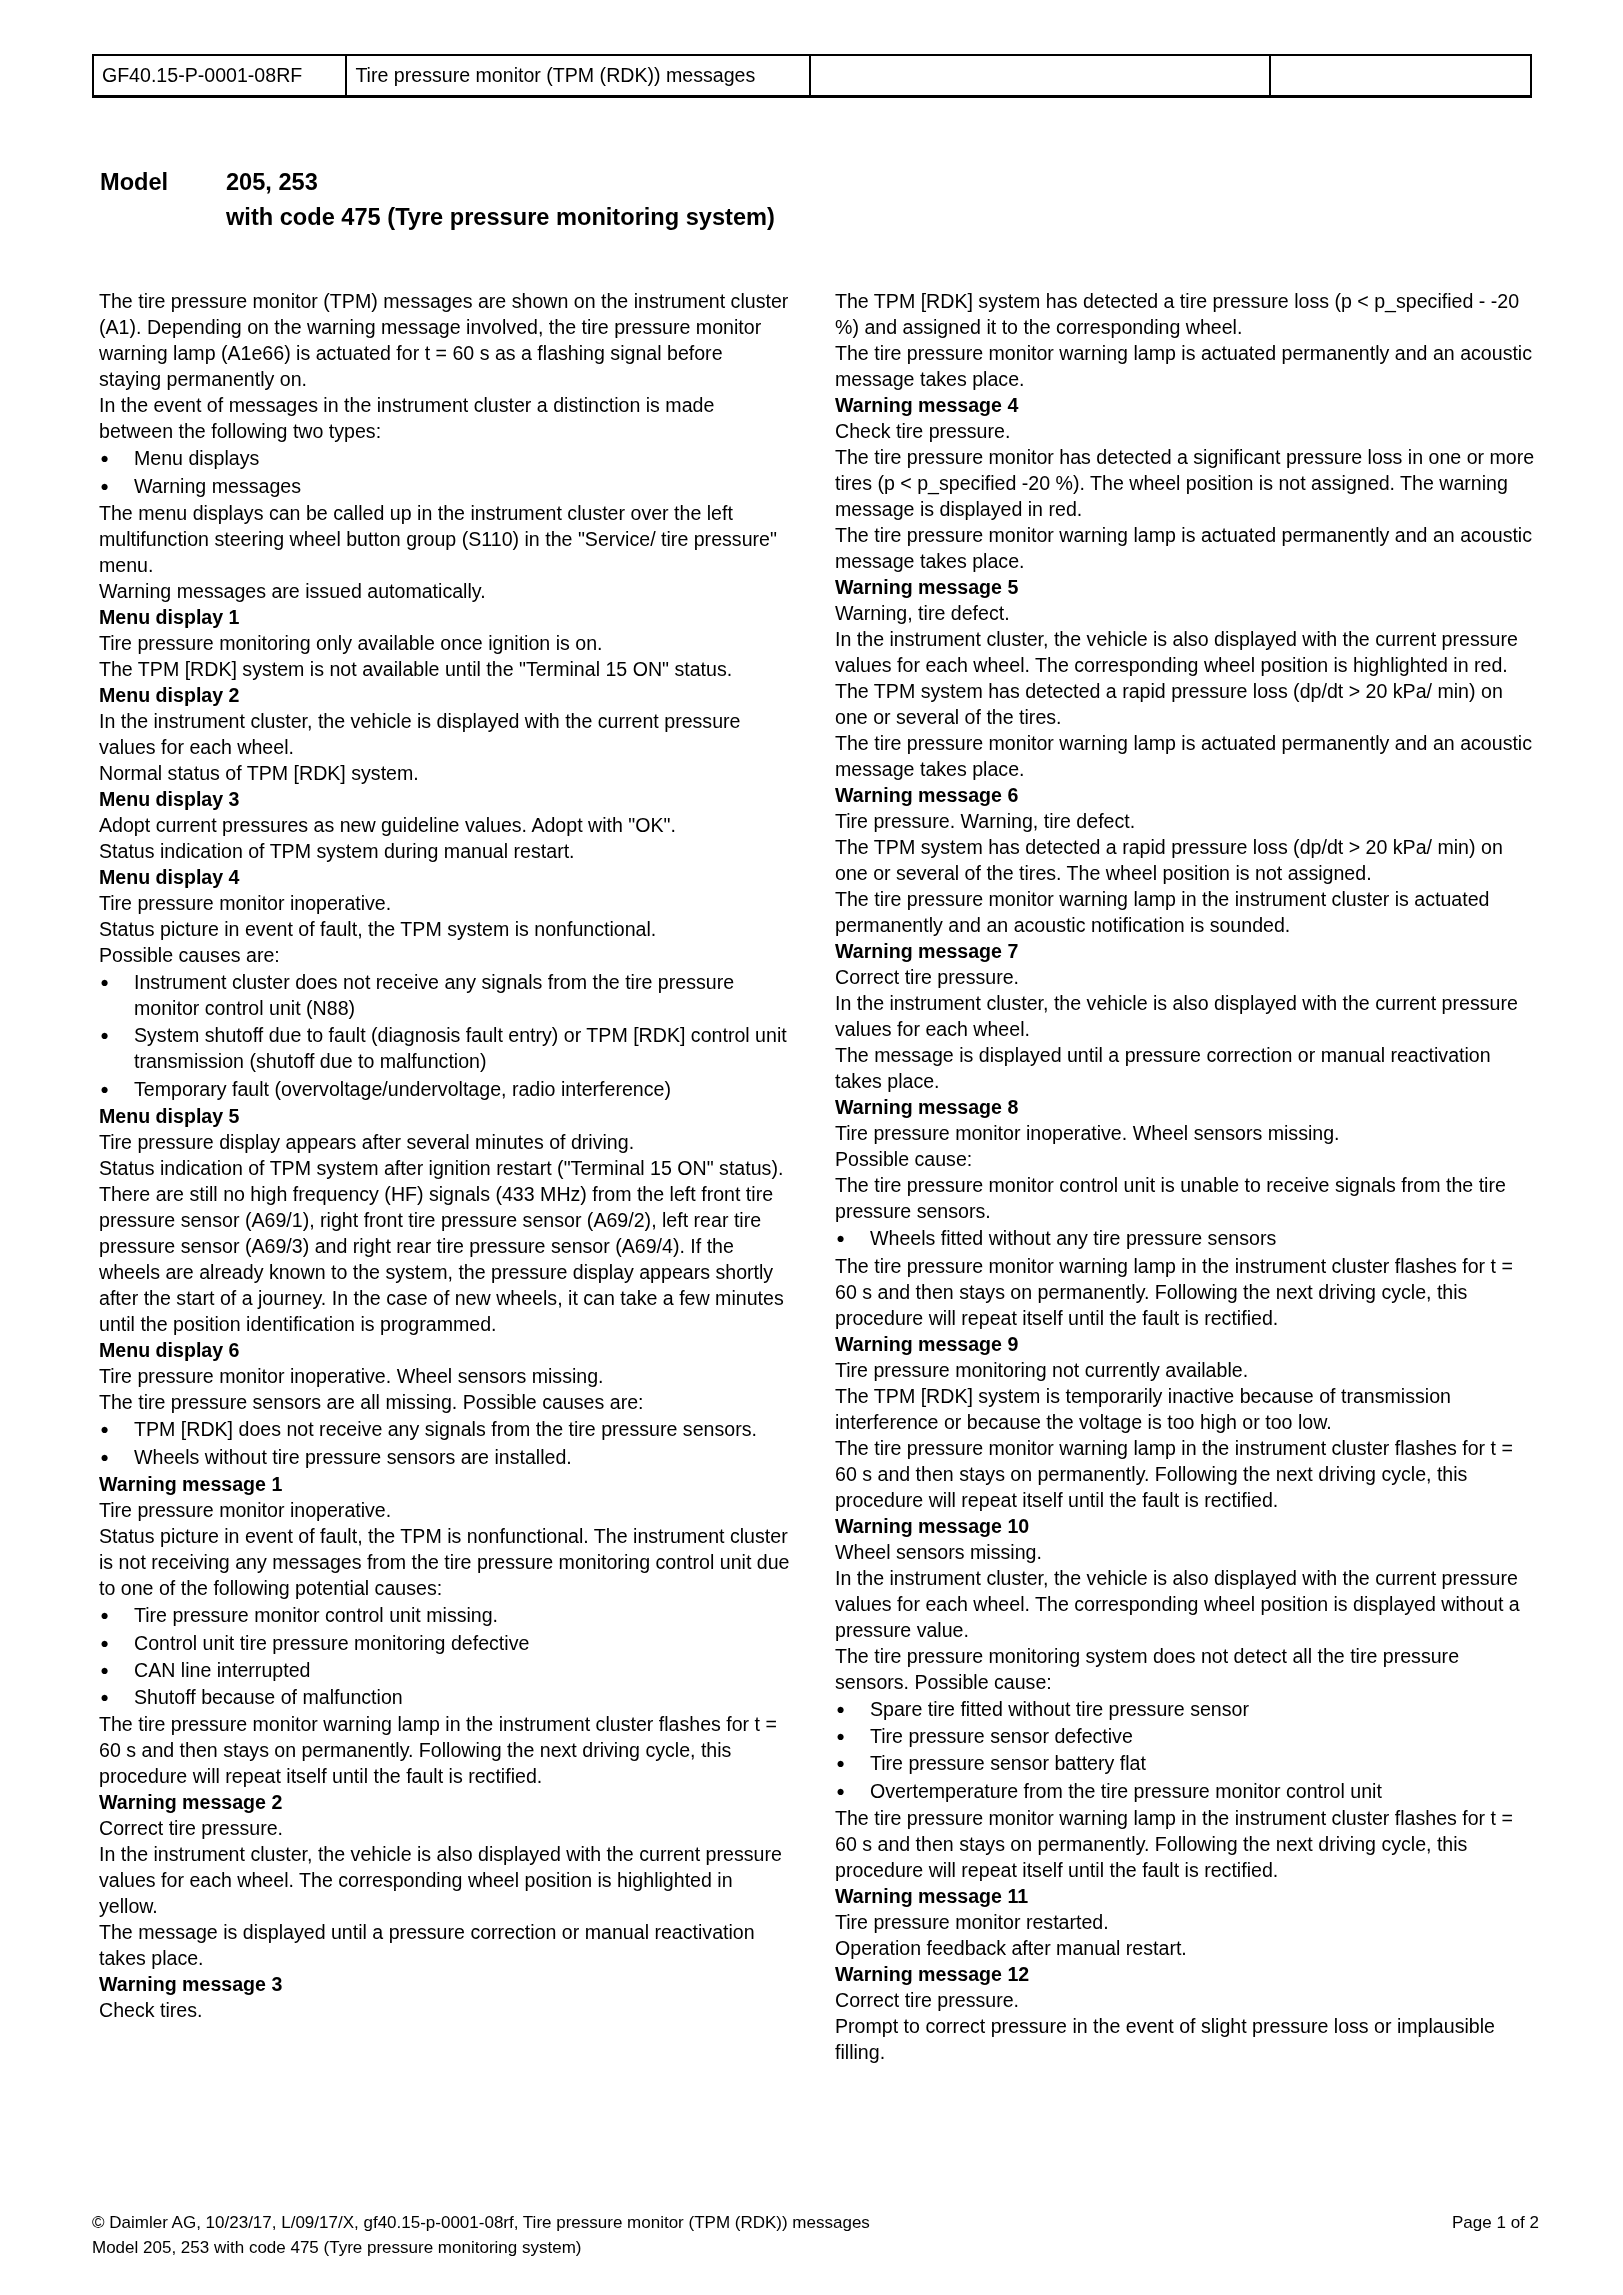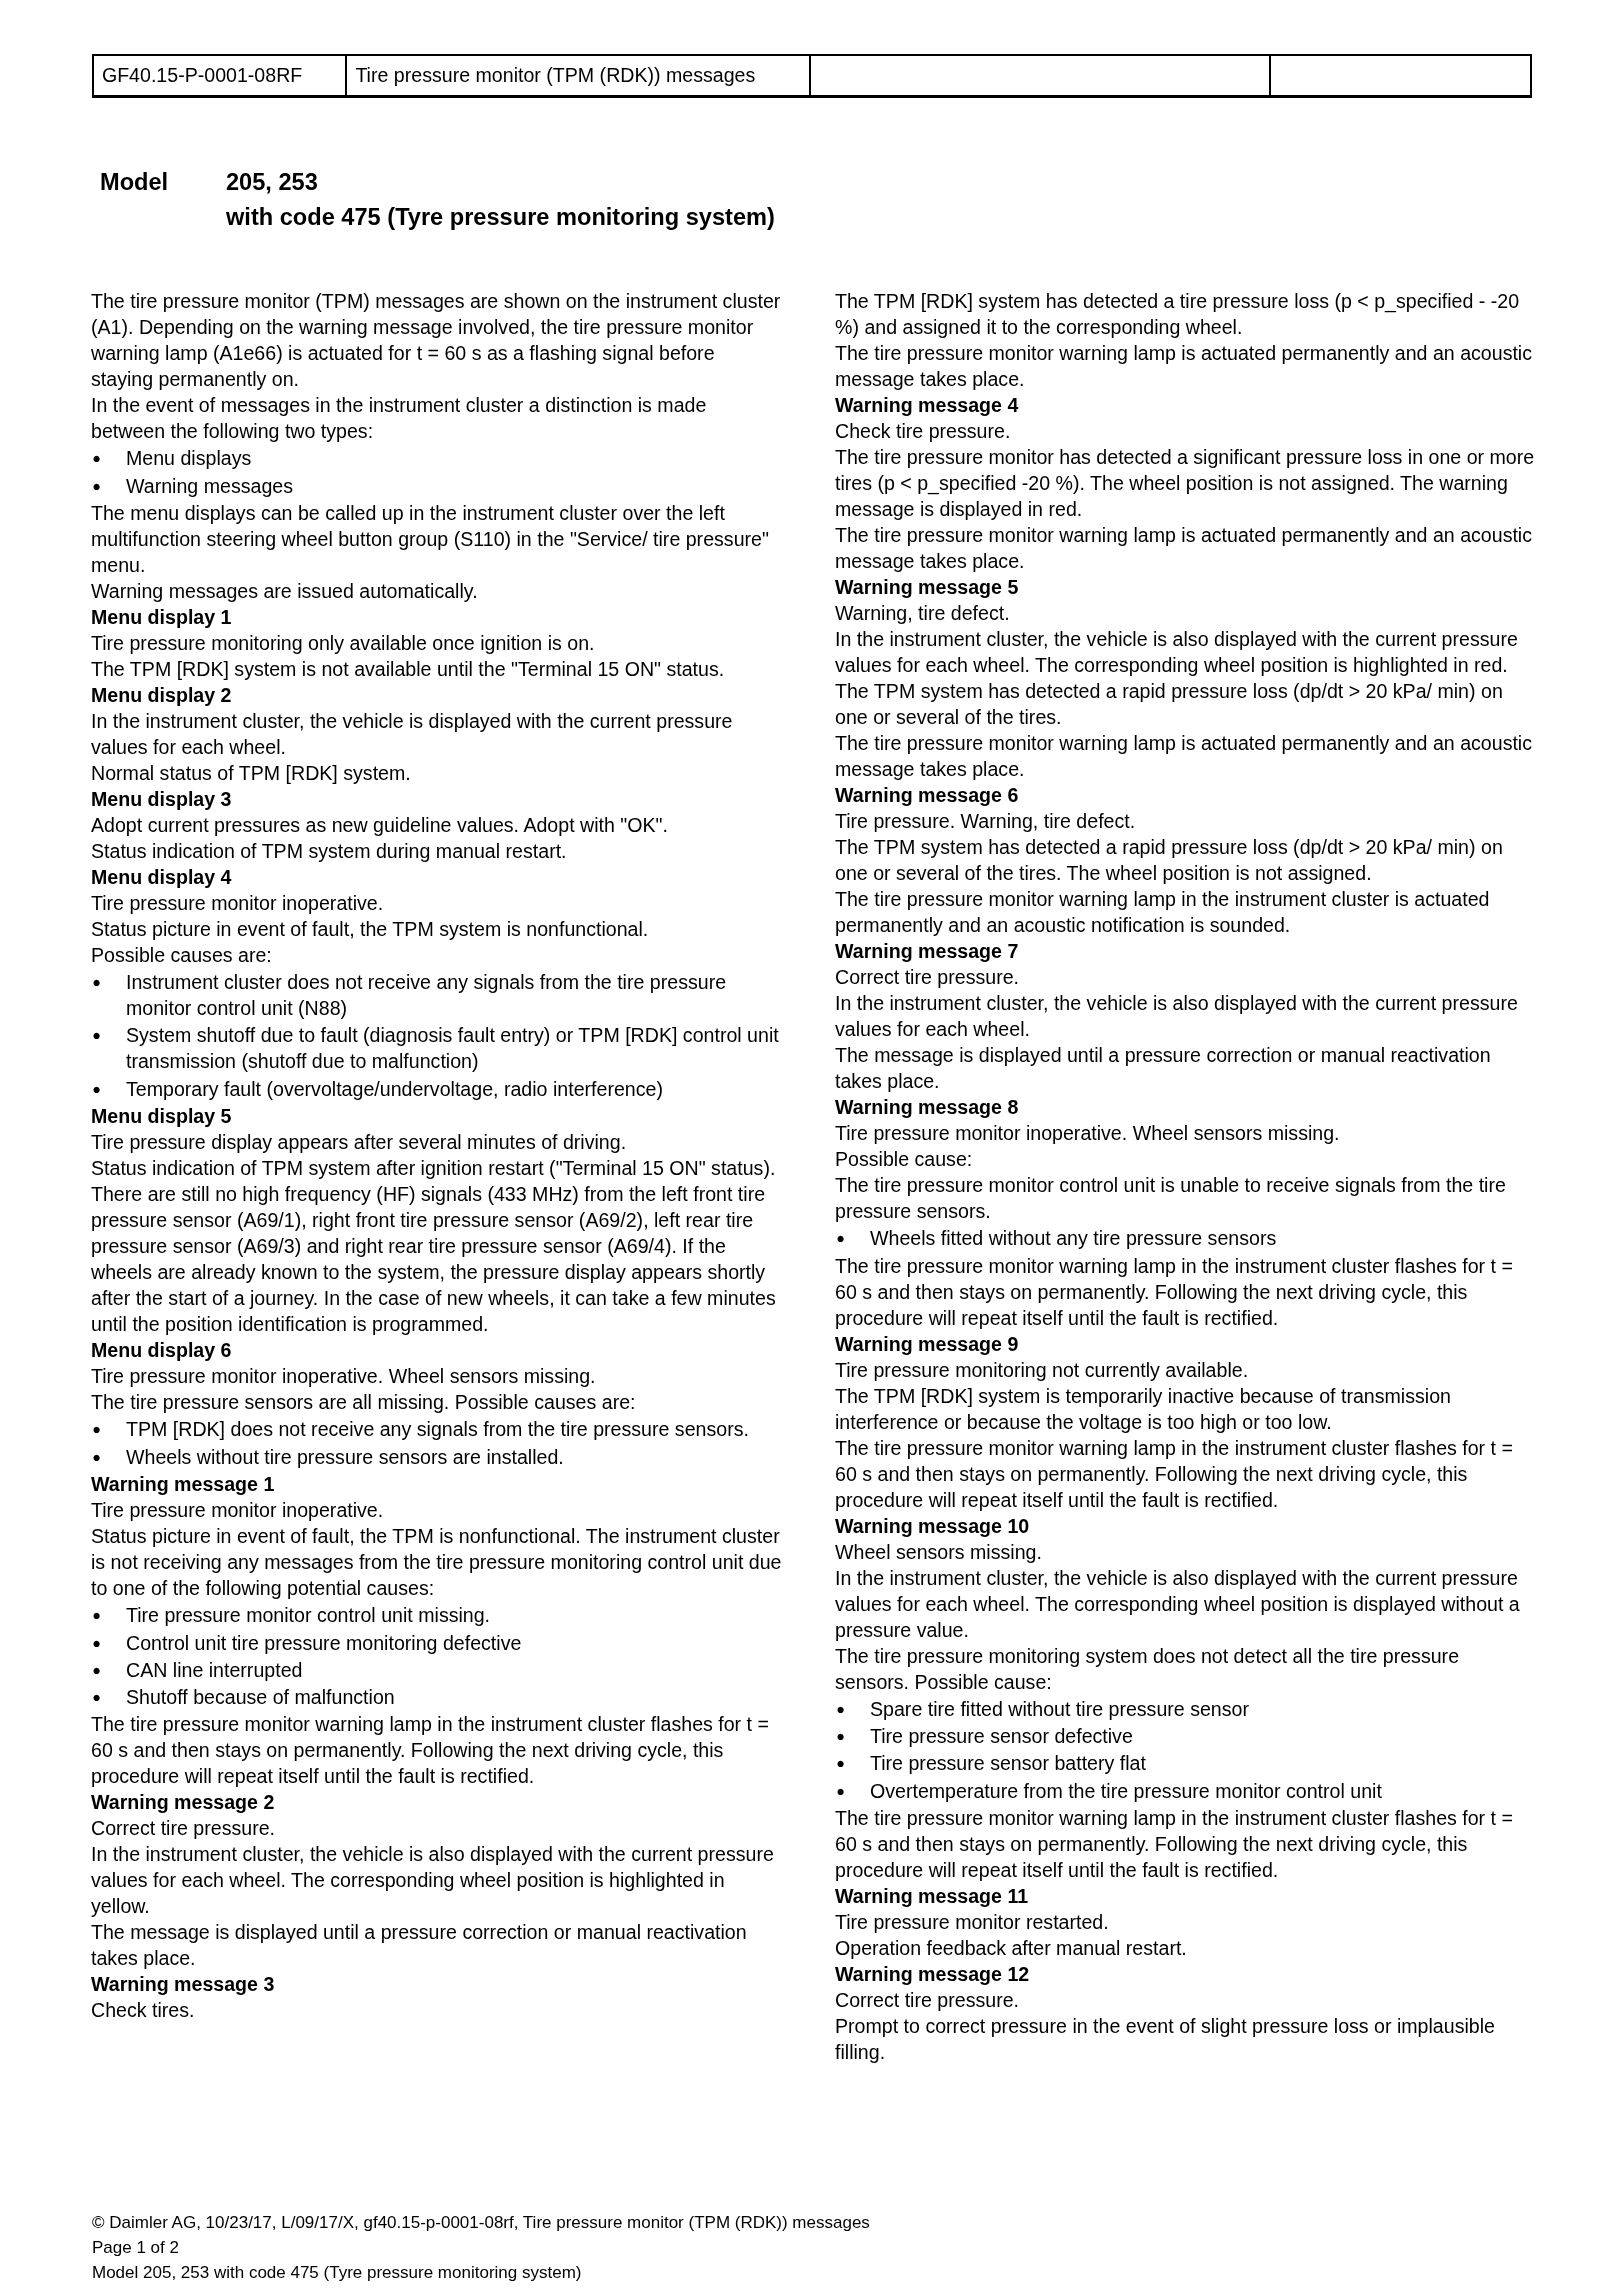--- a/index.html
+++ b/index.html
@@ -48,21 +48,21 @@
   }
   .model-row{display:flex;align-items:center;}
   .model-label{width:126px;}
   
   .col{
     position:absolute;
     top:288px;
     font-size:19.6px;
     line-height:26px;
   }
-  .col-left{left:91px;width:691px;}
+  .col-left{left:99px;width:691px;}
   .col-right{left:835px;width:701px;}
   .col p{margin:0;}
   .col p.heading{font-weight:bold;}
   .bullet{
     position:relative;
     padding-left:35px;
     margin:1.3px 0;
   }
   .bullet .dot{
     position:absolute;
@@ -71,21 +71,21 @@
     line-height:26px;
   }
   
   .footer{
     position:absolute;
     left:92px; top:2210px;
     width:1447px;
     font-size:17px;
     line-height:25px;
   }
-  .footer-row1{display:flex;justify-content:space-between;flex-direction:column;}
+  .footer-row1{display:flex;justify-content:space-between;}
 </style>
 </head>
 <body>
 
 <div class="page">
 
   <div class="header-table">
     <div class="hcell c1">GF40.15-P-0001-08RF</div>
     <div class="hcell c2">Tire pressure monitor (TPM (RDK)) messages</div>
     <div class="hcell c3"></div>

